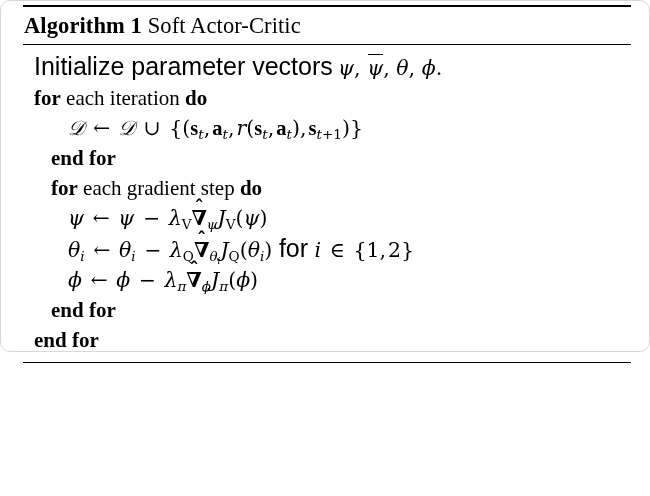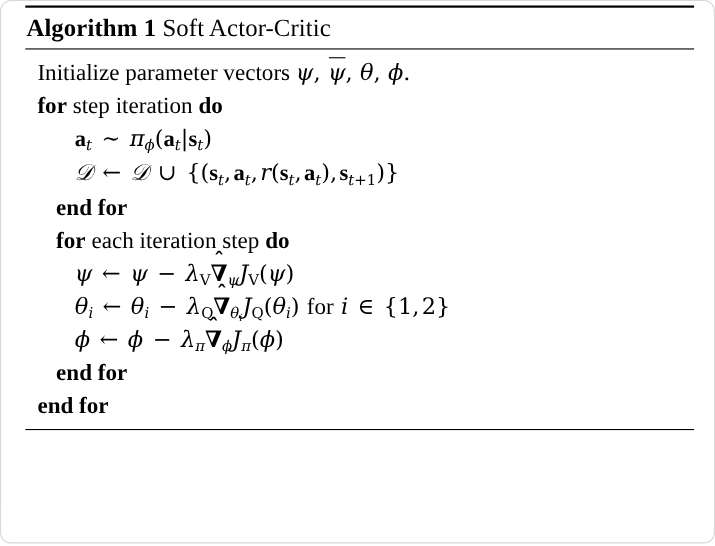--- a/index.html
+++ b/index.html
@@ -10,21 +10,21 @@
   body {
     width: 650px;
     height: 496px;
     font-family: "Liberation Serif", "DejaVu Serif", serif;
     color: #000000;
     overflow: hidden;
   }
   .page-frame {
     position: relative;
     width: 650px;
-    height: 494px;
+    height: 352px;
     box-sizing: border-box;
     border: 1px solid #d8d8d8;
     border-radius: 10px;
     background: #ffffff;
   }
   .algorithm {
     position: absolute;
     left: 22px;
     top: 4px;
     width: 608px;
@@ -116,22 +116,22 @@
     text-align: center;
     font-style: normal;
     font-size: 0.9em;
   }
   .nabla {
     font-style: normal;
     font-weight: bold;
   }
   .fortext {
     font-style: normal;
-    font-family: Liberation Serif, serif;
-    font-size: 21px;
+    font-family: Liberation Sans, sans-serif;
+    font-size: 25px;
   }
 </style>
 </head>
 <body>
 
 <div class="page-frame">
   <div class="algorithm">
 
     <div class="rule-thick"></div>
 
@@ -143,41 +143,38 @@
 
     <div class="algo-body">
 
       <div class="line ind-0">
         <span class="fortext">Initialize parameter vectors</span>
         <span class="math"><span class="mi">ψ</span><span class="mup">,</span>&nbsp;<span class="bar mi">ψ</span><span class="mup">,</span>&nbsp;<span class="mi">θ</span><span class="mup">,</span>&nbsp;<span class="mi">ϕ</span><span class="mup">.</span></span>
       </div>
 
       <div class="line ind-0">
         <span class="kw">for</span>
-        <span>step iteration</span>
+        <span>each iteration</span>
         <span class="kw">do</span>
       </div>
 
 
-      <div class="line ind-2">
-        <span class="math"><span class="mbf">a</span><sub>t</sub> <span class="op">∼</span> <span class="mi">π</span><sub><span class="mi">ϕ</span></sub><span class="mup">(</span><span class="mbf">a</span><sub>t</sub><span class="mup">|</span><span class="mbf">s</span><sub>t</sub><span class="mup">)</span></span>
-      </div>
 
 
       <div class="line ind-2">
         <span class="math"><span class="mcal">𝒟</span> <span class="op">←</span> <span class="mcal">𝒟</span> <span class="op">∪</span> <span class="mup">{(</span><span class="mbf">s</span><sub>t</sub><span class="mup">,</span> <span class="mbf">a</span><sub>t</sub><span class="mup">,</span> <span class="mi">r</span><span class="mup">(</span><span class="mbf">s</span><sub>t</sub><span class="mup">,</span> <span class="mbf">a</span><sub>t</sub><span class="mup">),</span> <span class="mbf">s</span><sub>t<span class="mup">+1</span></sub><span class="mup">)}</span></span>
       </div>
 
       <div class="line ind-1">
         <span class="kw">end for</span>
       </div>
 
       <div class="line ind-1">
         <span class="kw">for</span>
-        <span>each iteration step</span>
+        <span>each gradient step</span>
         <span class="kw">do</span>
       </div>
 
       <div class="line ind-2">
         <span class="math"><span class="mi">ψ</span> <span class="op">←</span> <span class="mi">ψ</span> <span class="op">−</span> <span class="mi">λ</span><sub><span class="mup">V</span></sub><span class="hat nabla">∇</span><sub><span class="mi">ψ</span></sub><span class="mi">J</span><sub><span class="mup">V</span></sub><span class="mup">(</span><span class="mi">ψ</span><span class="mup">)</span></span>
       </div>
 
       <div class="line ind-2">
         <span class="math"><span class="mi">θ</span><sub>i</sub> <span class="op">←</span> <span class="mi">θ</span><sub>i</sub> <span class="op">−</span> <span class="mi">λ</span><sub><span class="mup">Q</span></sub><span class="hat nabla">∇</span><sub><span class="mi">θ</span><sub>i</sub></sub><span class="mi">J</span><sub><span class="mup">Q</span></sub><span class="mup">(</span><span class="mi">θ</span><sub>i</sub><span class="mup">)</span> <span class="fortext">for</span> <span class="mi">i</span> <span class="op">∈</span> <span class="mup">{1, 2}</span></span>
       </div>

